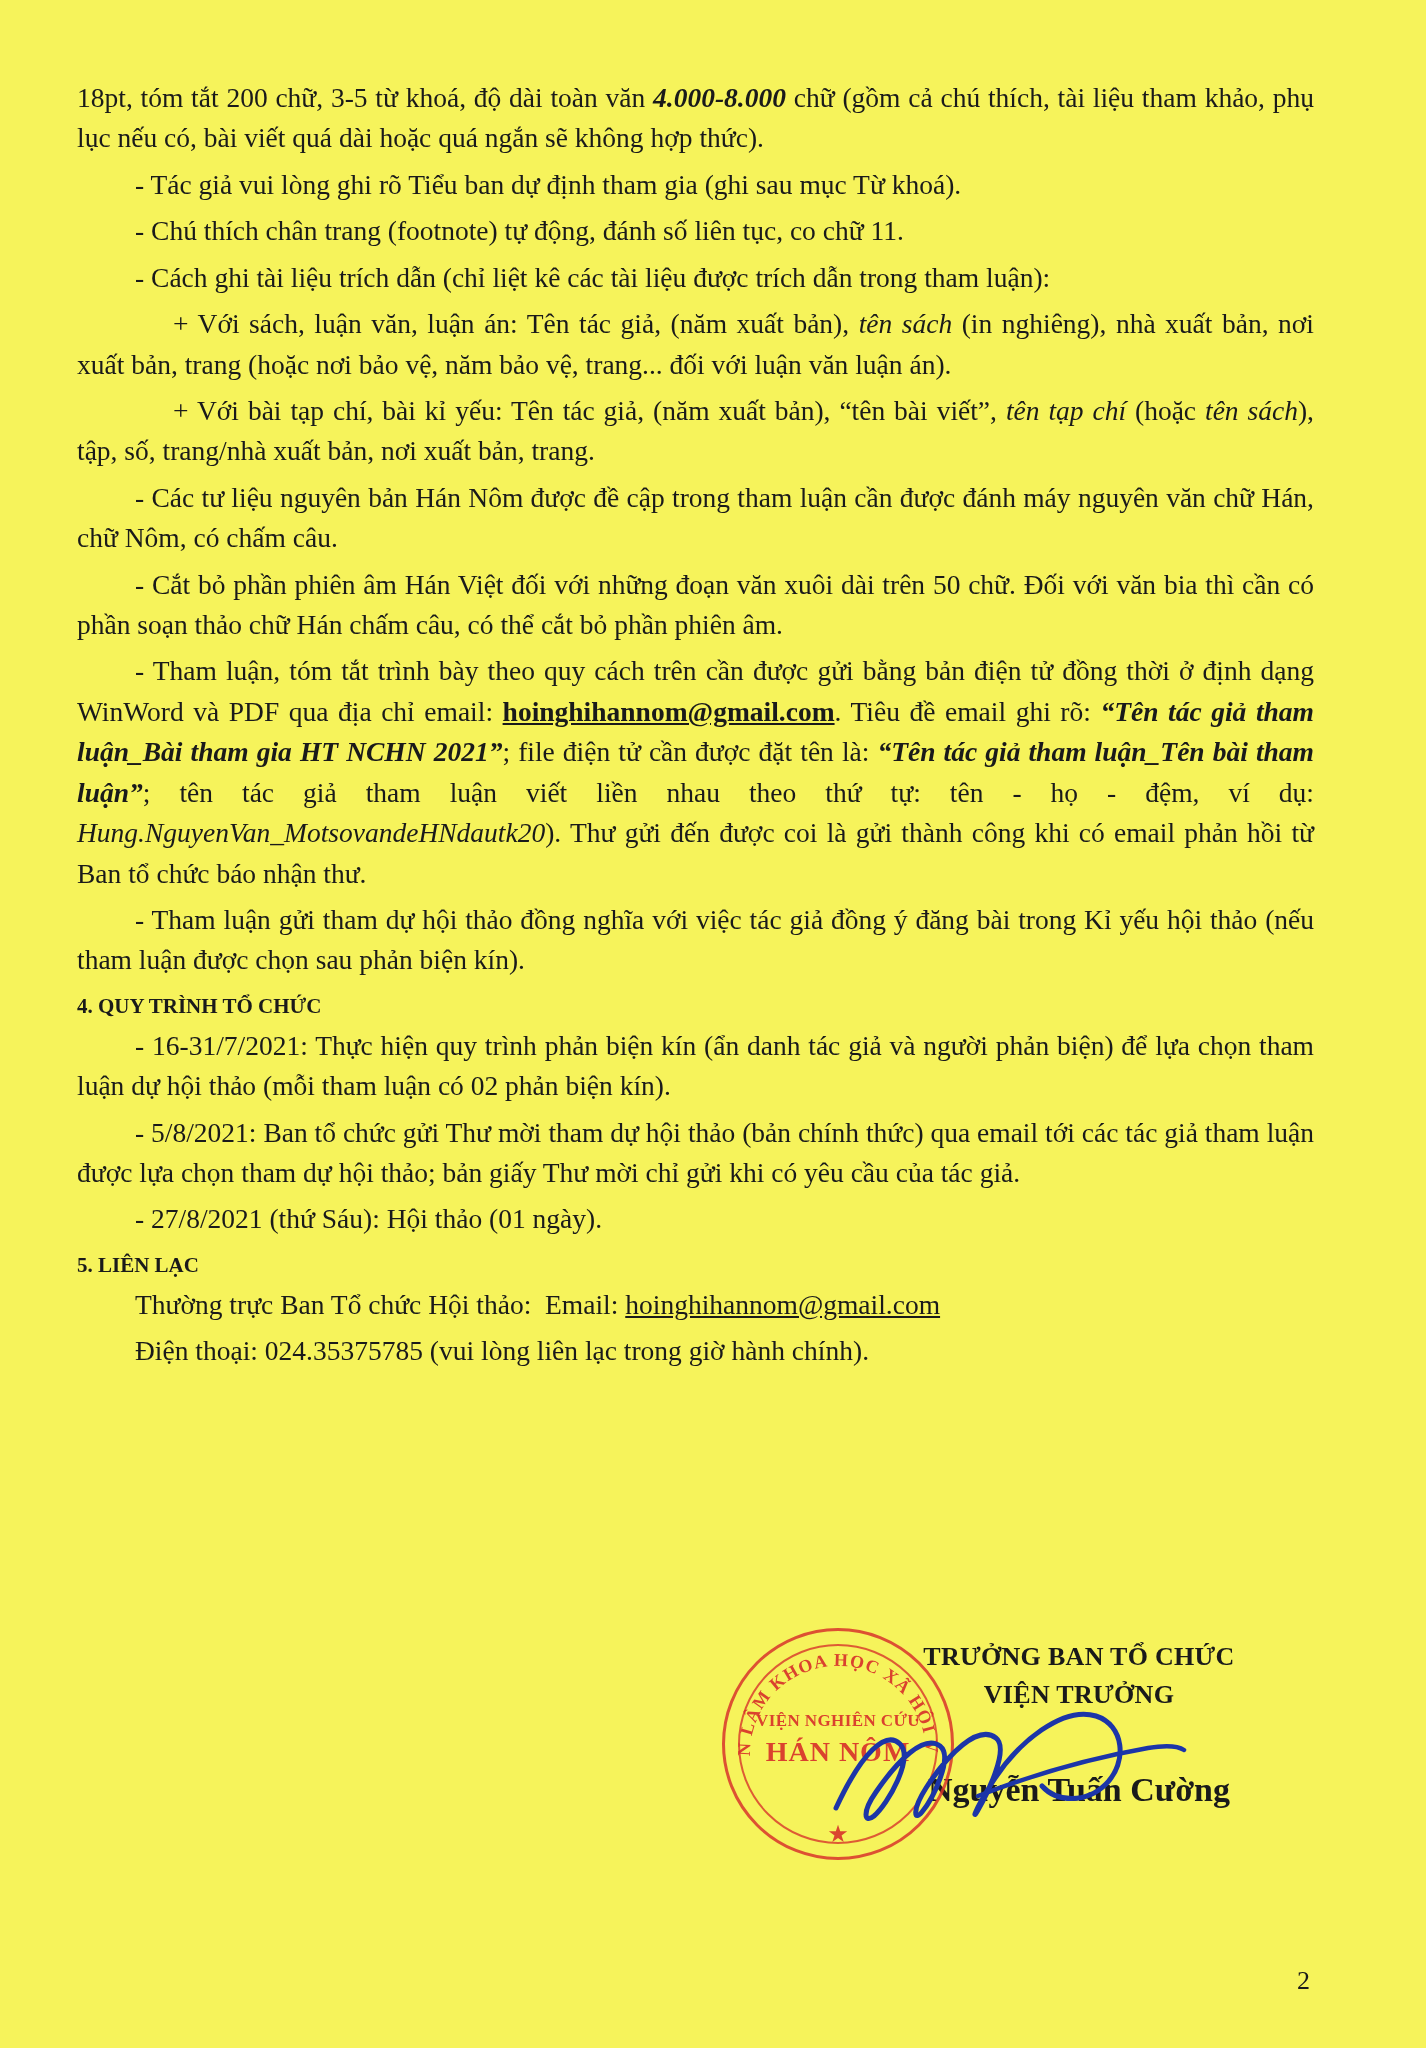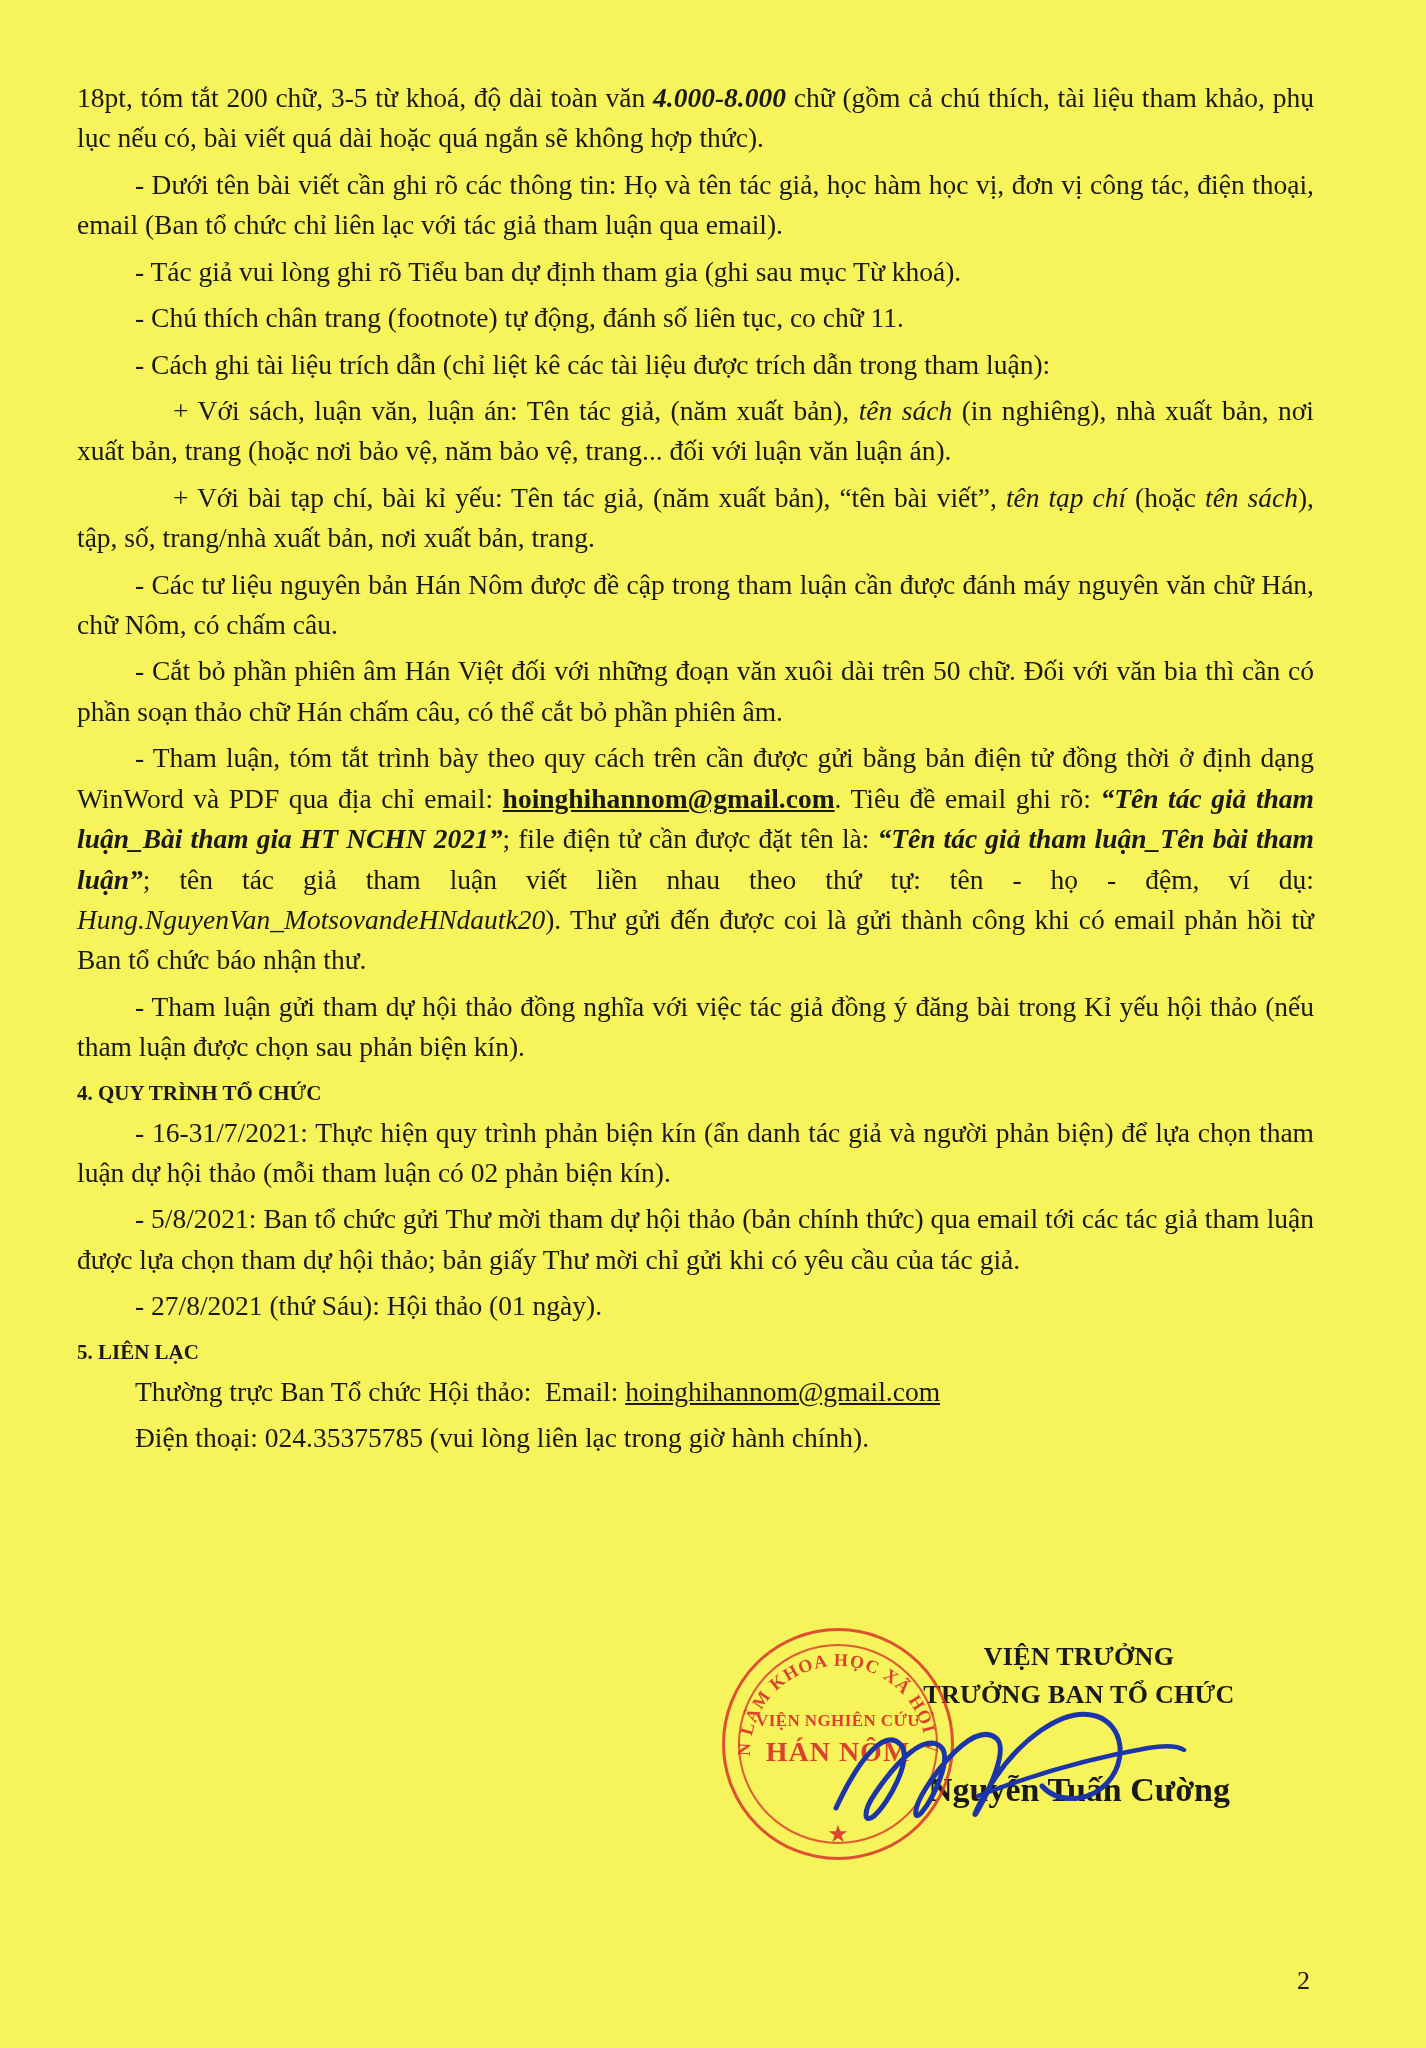--- a/index.html
+++ b/index.html
@@ -148,43 +148,42 @@
     bottom: 52px;
     font-size: 26px;
   }
 </style>
 </head>
 <body>
 
 <div class="page">
 
   <p class="noindent">18pt, tóm tắt 200 chữ, 3-5 từ khoá, độ dài toàn văn <span class="bi">4.000-8.000</span> chữ (gồm cả chú thích, tài liệu tham khảo, phụ lục nếu có, bài viết quá dài hoặc quá ngắn sẽ không hợp thức).</p>
-  <p class="indent">- Dưới tên bài viết cần ghi rõ các thông tin: Họ và tên tác giả, học hàm học vị, đơn vị công tác, điện thoại, email (Ban tổ chức chỉ liên lạc với tác giả tham luận qua email).</p>
   <p class="indent">- Tác giả vui lòng ghi rõ Tiểu ban dự định tham gia (ghi sau mục Từ khoá).</p>
   <p class="indent">- Chú thích chân trang (footnote) tự động, đánh số liên tục, co chữ 11.</p>
   <p class="indent">- Cách ghi tài liệu trích dẫn (chỉ liệt kê các tài liệu được trích dẫn trong tham luận):</p>
   <p class="indent2">+ Với sách, luận văn, luận án: Tên tác giả, (năm xuất bản), <span class="i">tên sách</span> (in nghiêng), nhà xuất bản, nơi xuất bản, trang (hoặc nơi bảo vệ, năm bảo vệ, trang... đối với luận văn luận án).</p>
   <p class="indent2">+ Với bài tạp chí, bài kỉ yếu: Tên tác giả, (năm xuất bản), “tên bài viết”, <span class="i">tên tạp chí</span> (hoặc <span class="i">tên sách</span>), tập, số, trang/nhà xuất bản, nơi xuất bản, trang.</p>
   <p class="indent">- Các tư liệu nguyên bản Hán Nôm được đề cập trong tham luận cần được đánh máy nguyên văn chữ Hán, chữ Nôm, có chấm câu.</p>
   <p class="indent">- Cắt bỏ phần phiên âm Hán Việt đối với những đoạn văn xuôi dài trên 50 chữ. Đối với văn bia thì cần có phần soạn thảo chữ Hán chấm câu, có thể cắt bỏ phần phiên âm.</p>
   <p class="indent">- Tham luận, tóm tắt trình bày theo quy cách trên cần được gửi bằng bản điện tử đồng thời ở định dạng WinWord và PDF qua địa chỉ email: <span class="u b">hoinghihannom@gmail.com</span>. Tiêu đề email ghi rõ: <span class="bi">“Tên tác giả tham luận_Bài tham gia HT NCHN 2021”</span>; file điện tử cần được đặt tên là: <span class="bi">“Tên tác giả tham luận_Tên bài tham luận”</span>; tên tác giả tham luận viết liền nhau theo thứ tự: tên - họ - đệm, ví dụ: <span class="i">Hung.NguyenVan_MotsovandeHNdautk20</span>). Thư gửi đến được coi là gửi thành công khi có email phản hồi từ Ban tổ chức báo nhận thư.</p>
   <p class="indent">- Tham luận gửi tham dự hội thảo đồng nghĩa với việc tác giả đồng ý đăng bài trong Kỉ yếu hội thảo (nếu tham luận được chọn sau phản biện kín).</p>
 
   <p class="heading">4. QUY TRÌNH TỔ CHỨC</p>
   <p class="indent">- 16-31/7/2021: Thực hiện quy trình phản biện kín (ẩn danh tác giả và người phản biện) để lựa chọn tham luận dự hội thảo (mỗi tham luận có 02 phản biện kín).</p>
   <p class="indent">- 5/8/2021: Ban tổ chức gửi Thư mời tham dự hội thảo (bản chính thức) qua email tới các tác giả tham luận được lựa chọn tham dự hội thảo; bản giấy Thư mời chỉ gửi khi có yêu cầu của tác giả.</p>
   <p class="indent">- 27/8/2021 (thứ Sáu): Hội thảo (01 ngày).</p>
 
   <p class="heading">5. LIÊN LẠC</p>
   <p class="indent">Thường trực Ban Tổ chức Hội thảo:&nbsp; Email: <span class="u">hoinghihannom@gmail.com</span></p>
   <p class="indent">Điện thoại: 024.35375785 (vui lòng liên lạc trong giờ hành chính).</p>
 
   <div class="sign-block">
+    <div class="sign-title">TRƯỞNG BAN TỔ CHỨC</div>
     <div class="sign-title">VIỆN TRƯỞNG</div>
-    <div class="sign-title">TRƯỞNG BAN TỔ CHỨC</div>
     <div class="sign-name">Nguyễn Tuấn Cường</div>
   </div>
 
   <div class="stamp">
     <div class="ring"></div>
     <div class="ring2"></div>
     <svg class="stamp-arc" viewBox="0 0 232 232">
       <defs>
         <path id="arcpath" d="M 28,126 A 88,88 0 0 1 204,126"></path>
       </defs>

